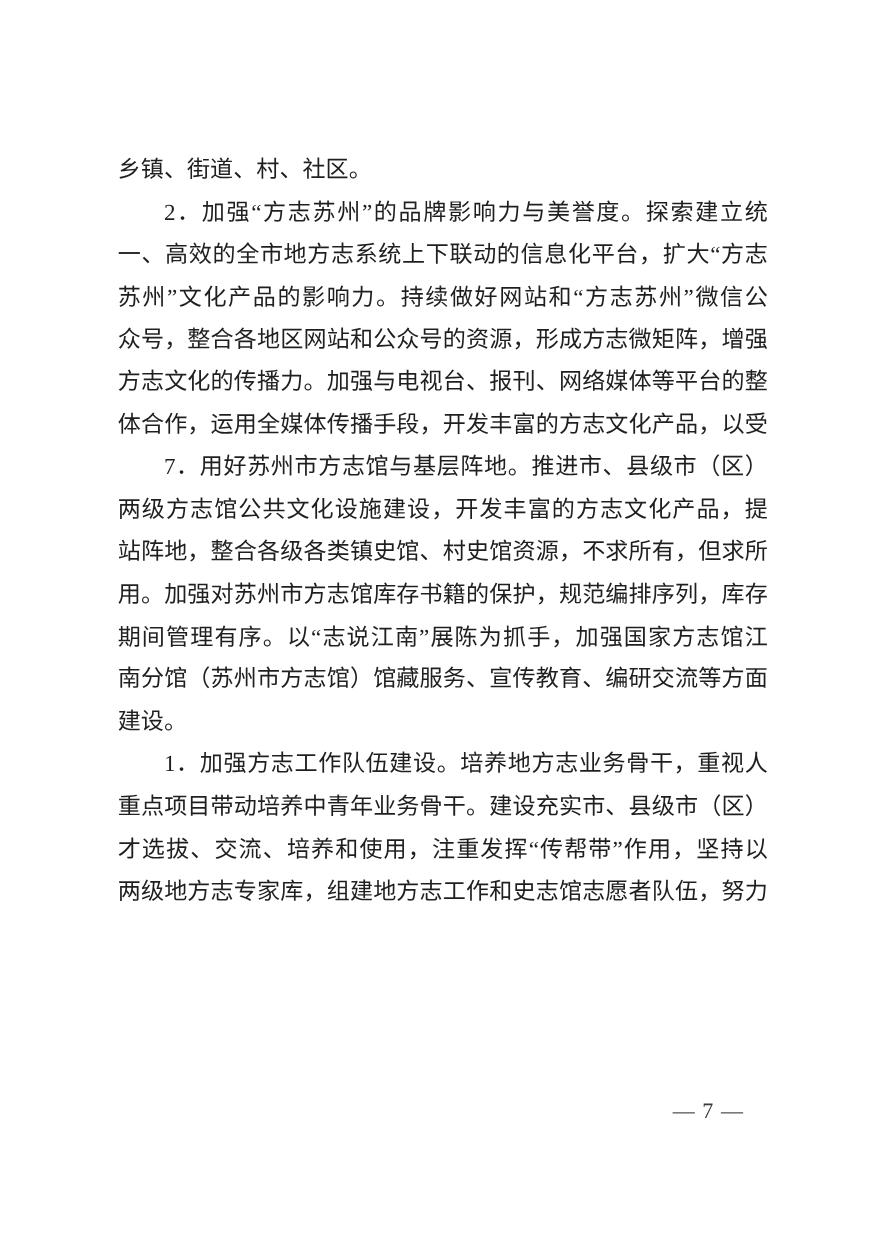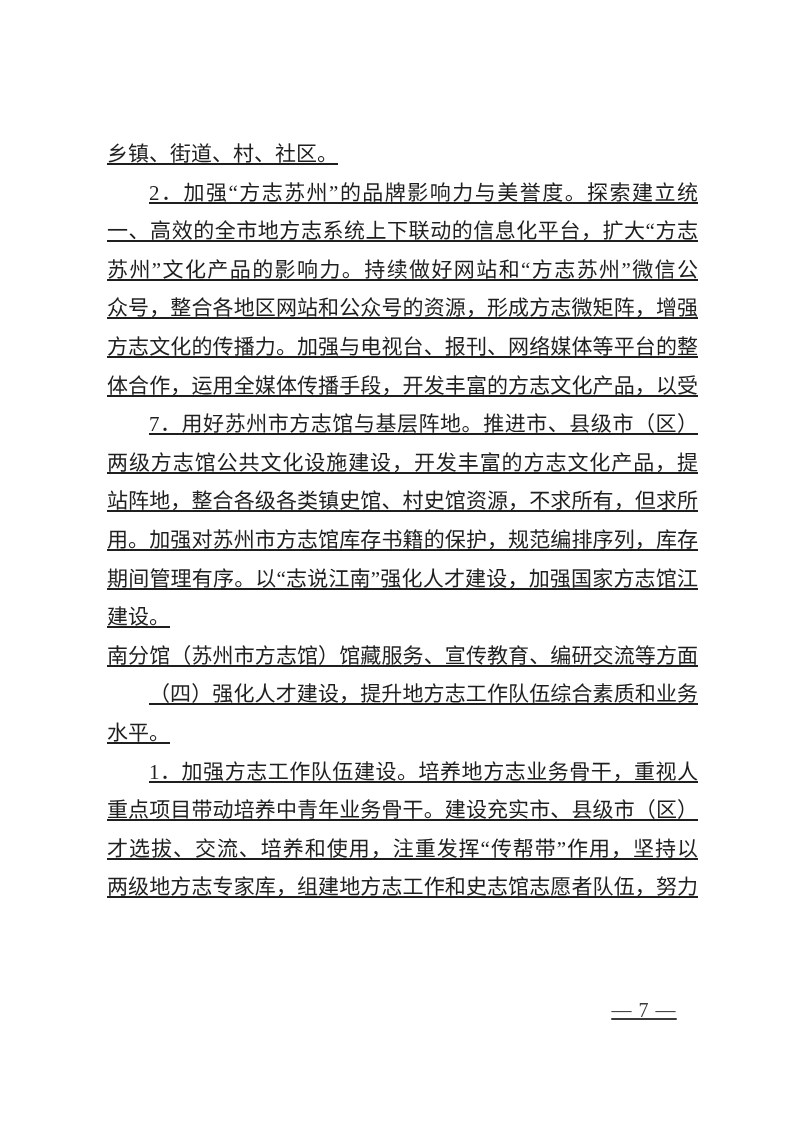--- a/index.html
+++ b/index.html
@@ -1,15 +1,15 @@
 <!DOCTYPE html>
 <html lang="zh-CN"><head>
 <meta charset="utf-8">
 <style>
-  * { margin: 0; padding: 0; box-sizing: border-box; text-decoration: underline; }
+  * { margin: 0; padding: 0; box-sizing: border-box; }
   html, body { background: #ffffff; }
   body {
     width: 793px;
     height: 1122px;
     position: relative;
     overflow: hidden;
     font-family: "Liberation Serif", "DejaVu Serif", serif;
     color: #1f1f1f;
   }
   .page {
@@ -66,27 +66,23 @@
         <div class="line fill">苏州”文化产品的影响力。持续做好网站和“方志苏州”微信公</div>
         <div class="line fill">众号，整合各地区网站和公众号的资源，形成方志微矩阵，增强</div>
         <div class="line fill">方志文化的传播力。加强与电视台、报刊、网络媒体等平台的整</div>
         <div class="line fill">体合作，运用全媒体传播手段，开发丰富的方志文化产品，以受</div>
       </div>
       <div class="para">
         <div class="line indent fill">7．用好苏州市方志馆与基层阵地。推进市、县级市（区）</div>
         <div class="line fill">两级方志馆公共文化设施建设，开发丰富的方志文化产品，提</div>
         <div class="line fill">站阵地，整合各级各类镇史馆、村史馆资源，不求所有，但求所</div>
         <div class="line fill">用。加强对苏州市方志馆库存书籍的保护，规范编排序列，库存</div>
-        <div class="line fill">期间管理有序。以“志说江南”强化人才建设，加强国家方志馆江</div>
+        <div class="line fill">期间管理有序。以“志说江南”展陈为抓手，加强国家方志馆江</div>
+        <div class="line fill">南分馆（苏州市方志馆）馆藏服务、宣传教育、编研交流等方面</div>
         <div class="line">建设。</div>
-        <div class="line fill">南分馆（苏州市方志馆）馆藏服务、宣传教育、编研交流等方面</div>
-      </div>
-      <div class="para">
-        <div class="line indent fill">（四）强化人才建设，提升地方志工作队伍综合素质和业务</div>
-        <div class="line">水平。</div>
       </div>
       <div class="para">
         <div class="line indent fill">1．加强方志工作队伍建设。培养地方志业务骨干，重视人</div>
         <div class="line fill">重点项目带动培养中青年业务骨干。建设充实市、县级市（区）</div>
         <div class="line fill">才选拔、交流、培养和使用，注重发挥“传帮带”作用，坚持以</div>
         <div class="line fill">两级地方志专家库，组建地方志工作和史志馆志愿者队伍，努力</div>
       </div>
     </main>
 
   <footer class="page-footer">

